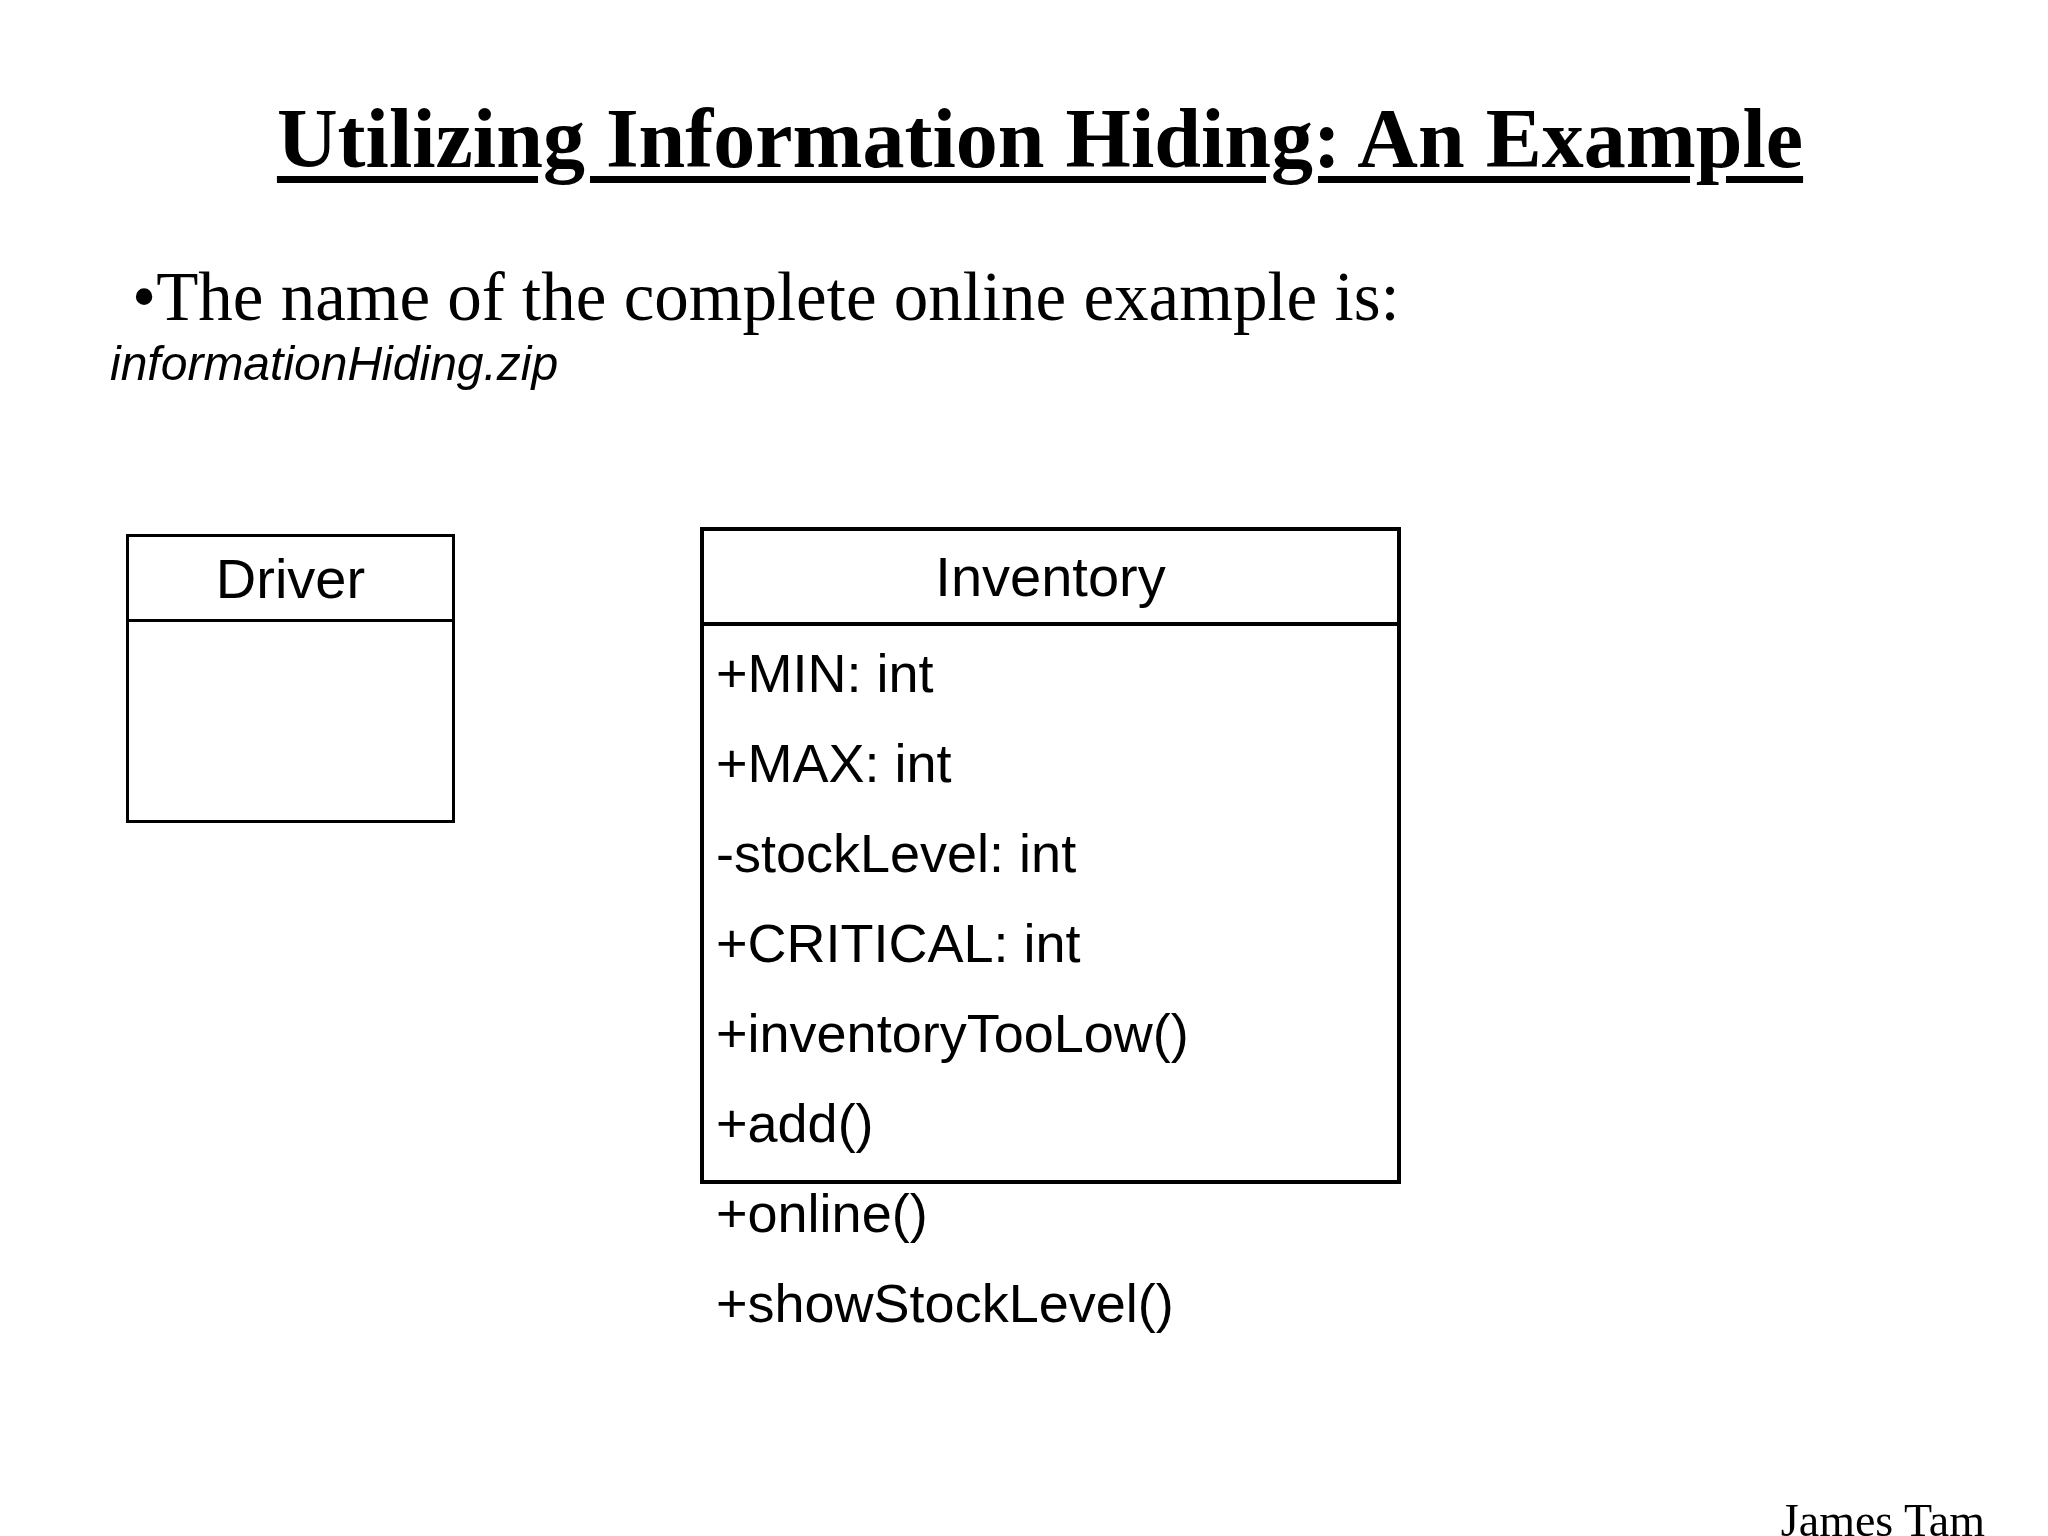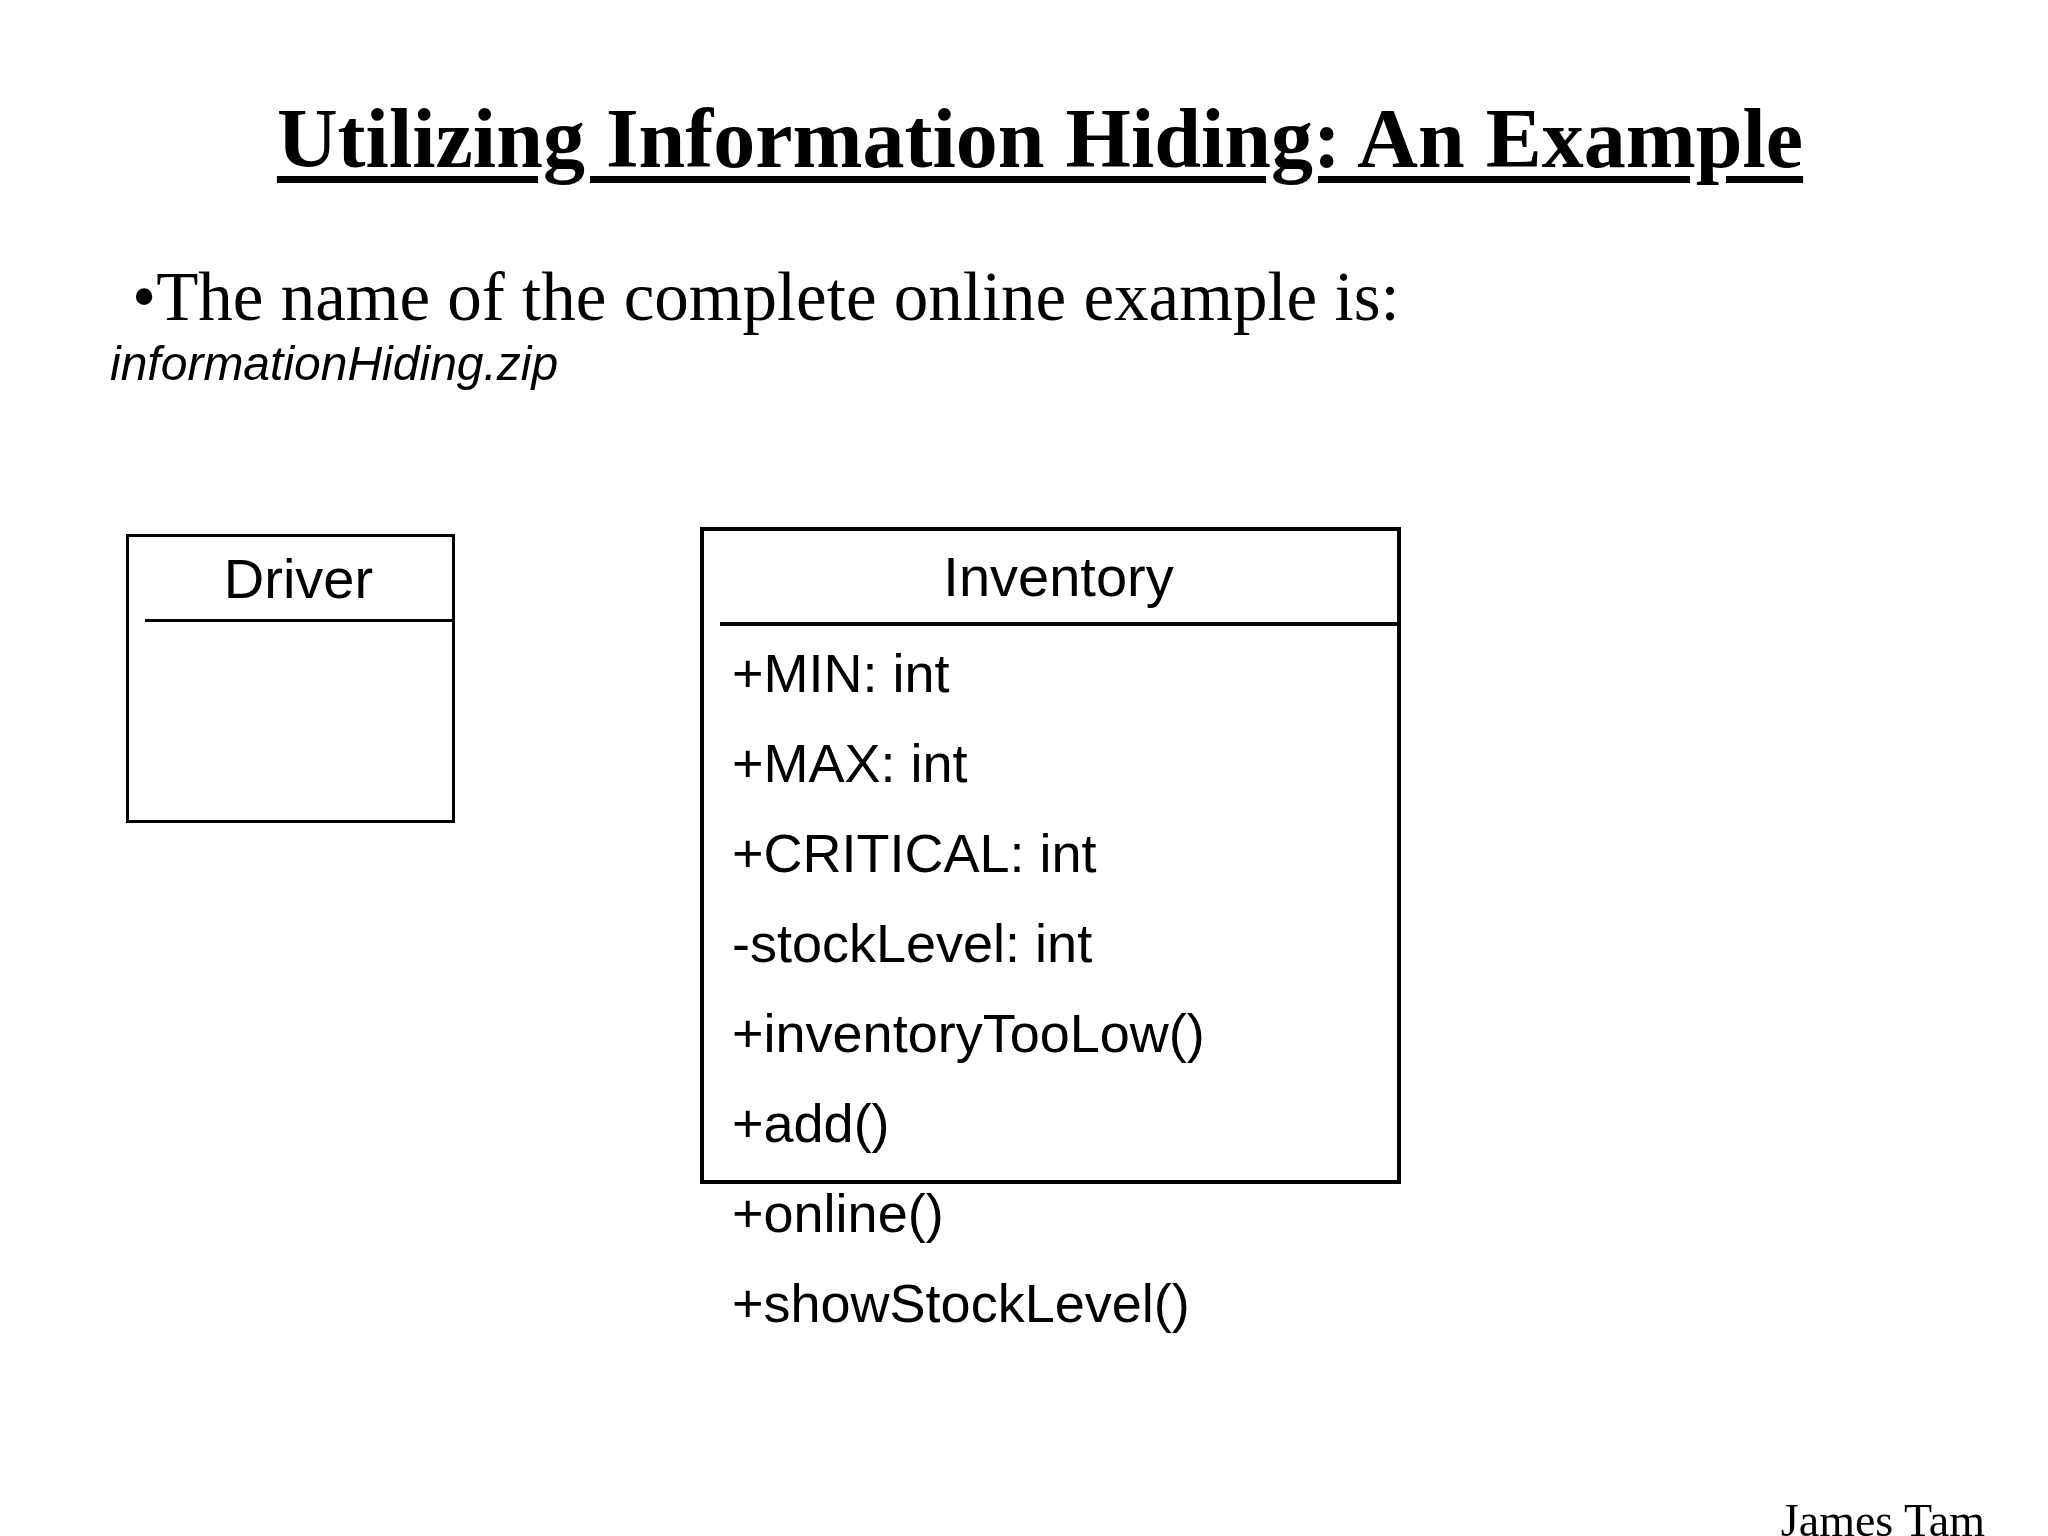--- a/index.html
+++ b/index.html
@@ -60,21 +60,20 @@
   }
 
   
   .uml-box {
     position: absolute;
     background: #ffffff;
     border: 3px solid #000000;
     box-sizing: border-box;
     display: flex;
     flex-direction: column;
-    padding-left: 16px;
   }
   .uml-box.driver {
     left: 126px;
     top: 534px;
     width: 329px;
     height: 289px;
   }
   .uml-box.inventory {
     left: 700px;
     top: 527px;
@@ -139,22 +138,22 @@
     <div class="uml-body"></div>
   </div>
 
   <div class="uml-box inventory">
     <div class="uml-header">
       <span>Inventory</span>
     </div>
     <div class="uml-body">
         <div class="member-row">+MIN: int</div>
         <div class="member-row">+MAX: int</div>
+        <div class="member-row">-stockLevel: int</div>
         <div class="member-row">+CRITICAL: int</div>
-        <div class="member-row">-stockLevel: int</div>
         <div class="member-row">+inventoryTooLow()</div>
         <div class="member-row">+add()</div>
         <div class="member-row">+online()</div>
         <div class="member-row">+showStockLevel()</div>
       </div>
   </div>
 
   <div class="author-credit">James Tam</div>
 
 </div>

